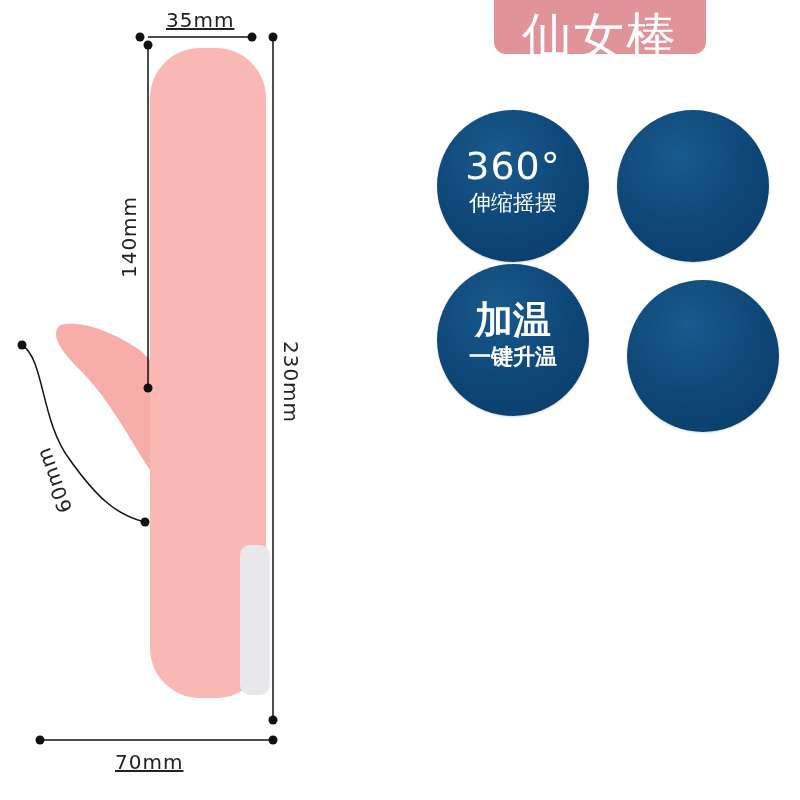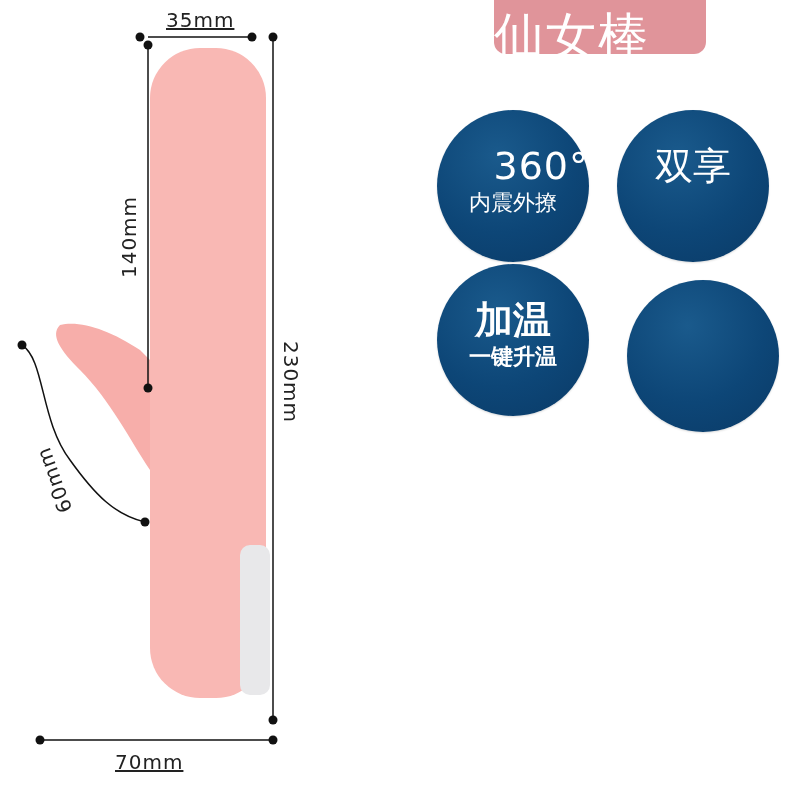--- a/index.html
+++ b/index.html
@@ -1,31 +1,31 @@
 <!DOCTYPE html>
 <html><head>
   <meta charset="utf-8">
   <style>
     html, body { margin: 0; padding: 0; background: #ffffff; }
     body { width: 800px; height: 800px; position: relative; overflow: hidden;
            font-family: "DejaVu Sans", sans-serif; }
     .title-badge { position: absolute; left: 494px; top: 0; width: 212px; height: 54px;
                    background: #e0949a; border-radius: 0 0 12px 12px;
-                   color: #fff; font-size: 50px; line-height: 72px; 
+                   color: #fff; font-size: 50px; line-height: 72px; text-align: center;
                    letter-spacing: 2px; }
     .circle { position: absolute; width: 152px; height: 152px; border-radius: 50%;
               background: radial-gradient(circle at 40% 30%, #1a5a8c 0%, #0d4677 55%, #0a3a66 100%);
               color: #fff; text-align: center; box-shadow: 0 1px 2px rgba(0,0,0,0.15); }
     .circle .big { font-size: 38px; line-height: 40px; margin-top: 36px; }
     .circle .small { font-size: 22px; line-height: 26px; margin-top: 4px; }
     .circle.c1 { left: 437px; top: 110px; }
     .circle.c2 { left: 617px; top: 110px; }
     .circle.c3 { left: 437px; top: 264px; font-weight: bold; }
     .circle.c4 { left: 627px; top: 280px; }
-    .circle.c1 .big { letter-spacing: 1px; text-align: right; }
+    .circle.c1 .big { letter-spacing: 1px; }
     .dim-text { position: absolute; font-size: 20px; color: #222; letter-spacing: 1px; text-decoration: underline; }
     .vtext { position: absolute; font-size: 20px; color: #222; letter-spacing: 1px;
              transform-origin: center; white-space: nowrap; }
     svg.dims { position: absolute; left: 0; top: 0; }
   </style>
 </head>
 <body>
 
 <svg class="dims" width="800" height="800">
 
@@ -53,24 +53,23 @@
 
   <path d="M22 345 C 45 360, 40 420, 70 460 C 95 495, 115 515, 145 522" stroke="#111" stroke-width="1.5" fill="none"></path>
   <circle cx="22" cy="345" r="4.5" fill="#111"></circle>
   <circle cx="145" cy="522" r="4.5" fill="#111"></circle>
 </svg>
 
 <div class="title-badge">仙女棒</div>
 
 <div class="circle c1">
   <div class="big">360°</div>
-  <div class="small">内震外撩</div>
+  <div class="small">伸缩摇摆</div>
 </div>
 <div class="circle c2">
-  <div class="big">双享</div>
 </div>
 <div class="circle c3">
   <div class="big">加温</div>
   <div class="small">一键升温</div>
 </div>
 <div class="circle c4">
 </div>
 
 <div class="dim-text" style="left:166px; top:8px;">35mm</div>
 <div class="vtext" style="left:88px; top:225px; transform: rotate(-90deg);">140mm</div>

